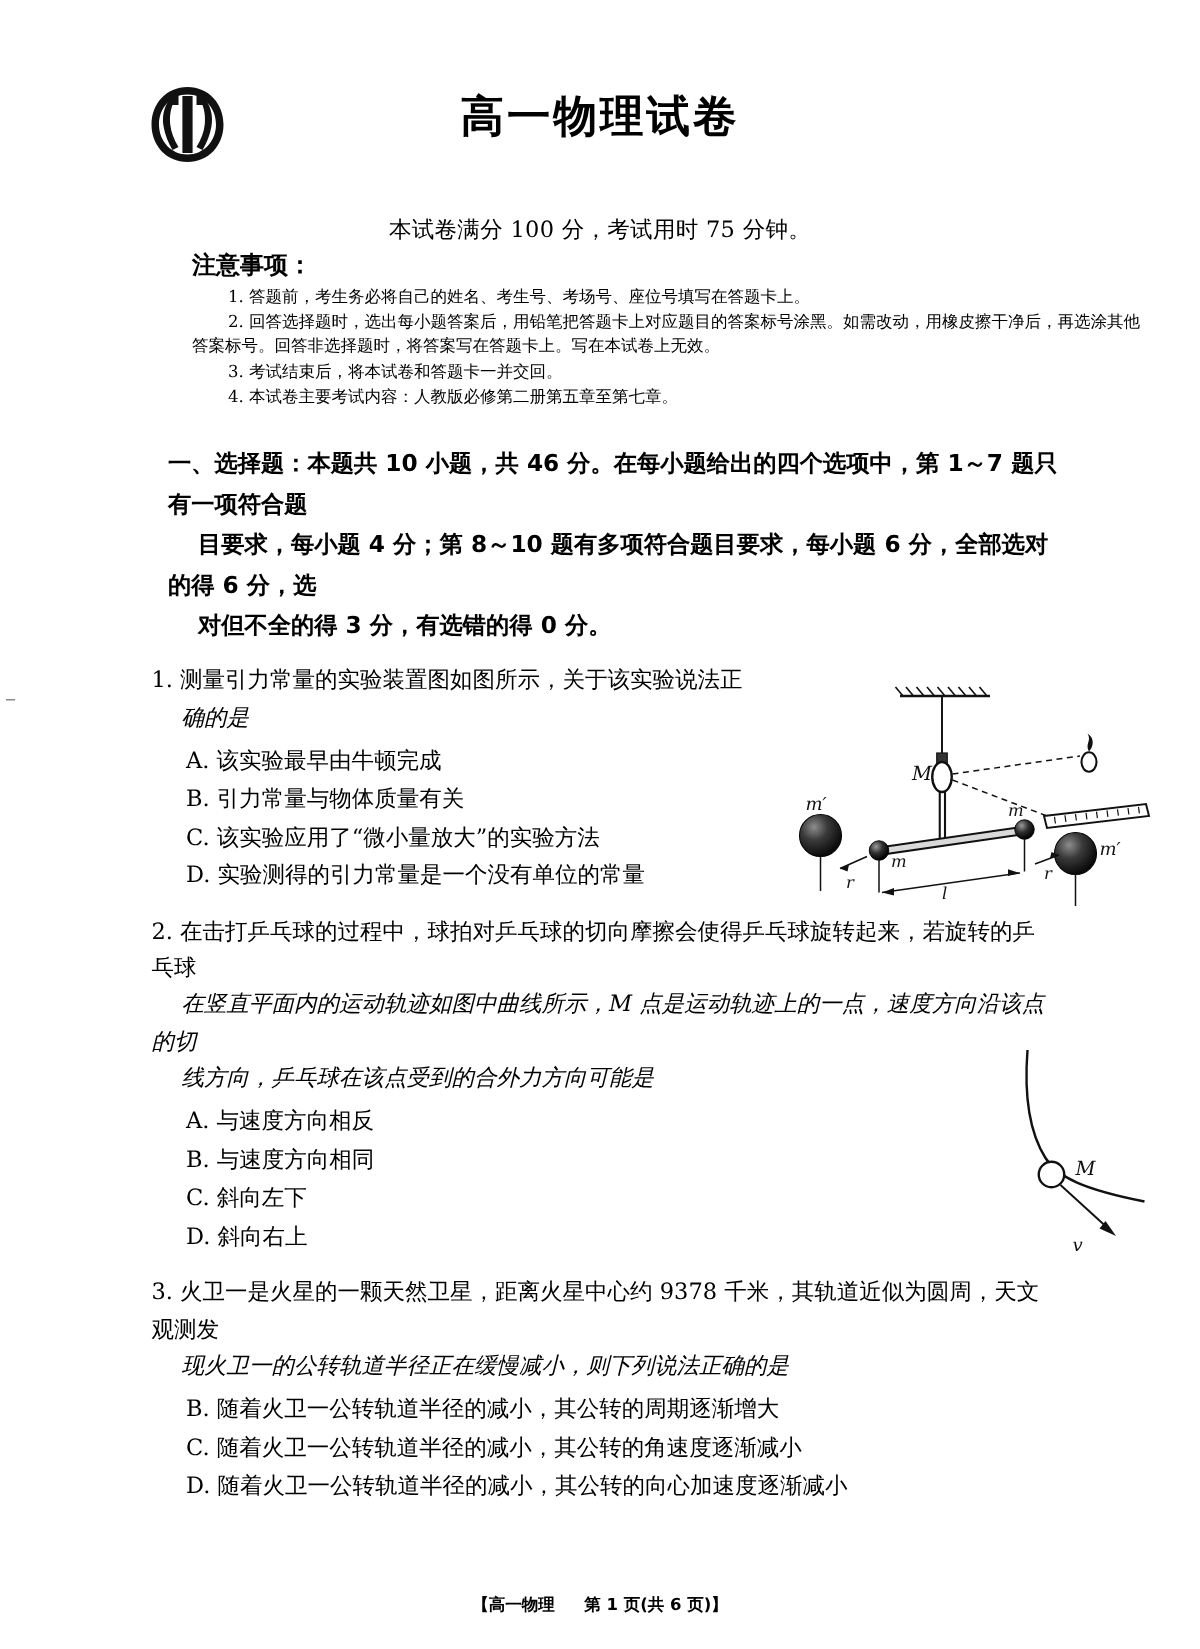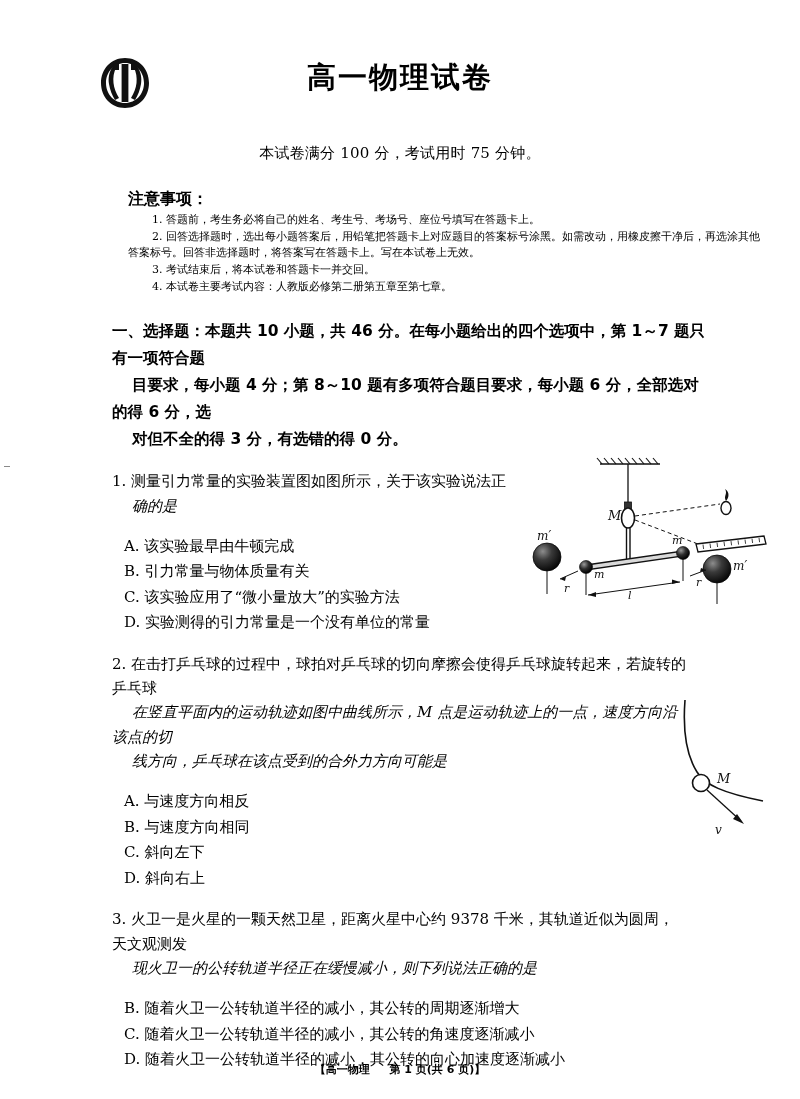--- a/index.html
+++ b/index.html
@@ -51,21 +51,21 @@
   
   .exam-meta {
     text-align: center;
     font-size: 15px;
     margin-top: 24px;
     letter-spacing: 0.2px;
   }
 
   
   .notice-block {
-    margin: 26px 0 0 0;
+    margin: 4px 0 0 0;
     padding: 0 40px 0 128px;
   }
   .notice-title {
     font-size: 16px;
     font-weight: bold;
     font-family: "DejaVu Sans", "Liberation Sans", sans-serif;
     margin-bottom: 2px;
   }
   .notice-item {
     font-size: 11px;
@@ -93,21 +93,21 @@
   }
 
   
   .q {
     position: relative;
     padding: 0 96px 0 96px;
     font-size: 15px;
     line-height: 1.62;
   }
   .q-stem {
-    margin: 16px;
+    margin: 5px;
   }
   .q-stem .ln { display: block; }
   .q-stem .ln.ind { text-indent: 20px; font-style: italic; }
   .q-opts {
     margin: 0;
     padding-left: 28px;
   }
   .q-opt {
     line-height: 1.70;
     white-space: nowrap;

